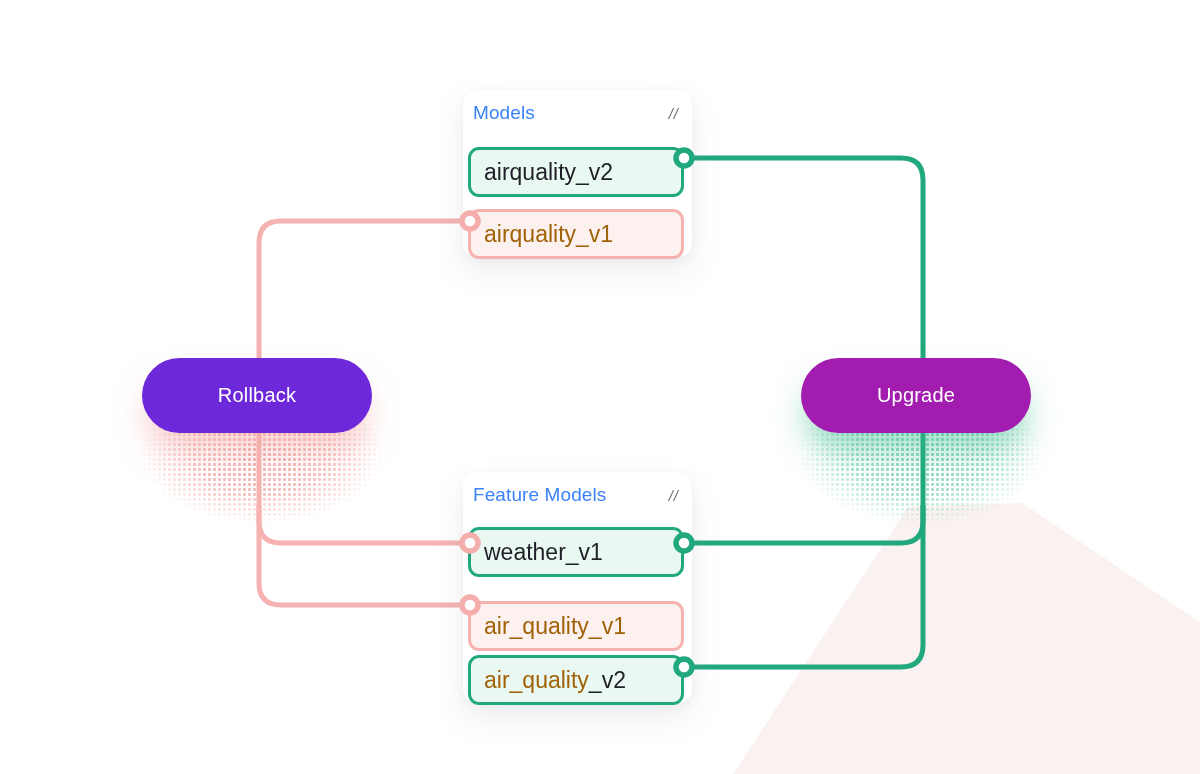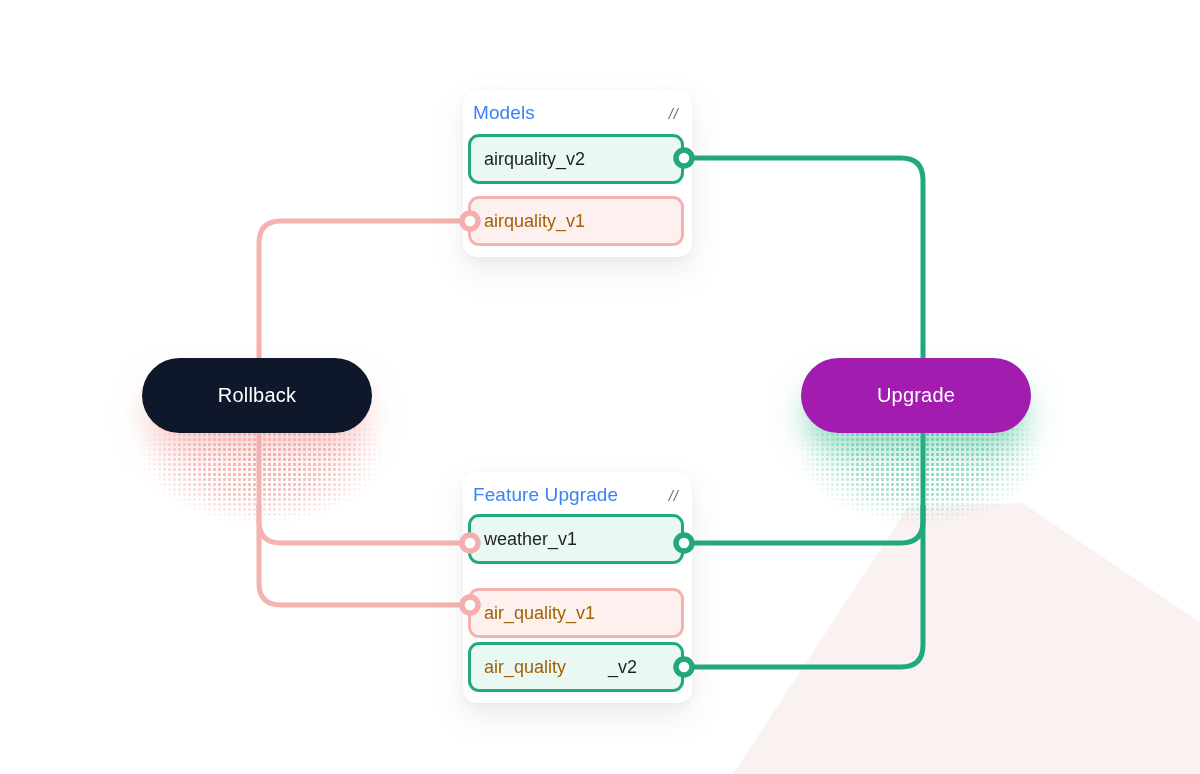--- a/index.html
+++ b/index.html
@@ -45,41 +45,41 @@
     position:absolute;left:10px;right:13px;top:9px;height:28px;
     display:flex;align-items:center;justify-content:space-between;
   }
   .card-title{font-size:19px;color:#3b82f6;letter-spacing:.1px;}
   .card-menu{font-size:15px;color:#6f6f72;font-style:italic;letter-spacing:1px;}
 
   
   .chip{
     position:absolute;left:5px;width:216px;height:50px;border-radius:11px;
     box-sizing:border-box;border:3px solid;display:flex;align-items:center;
-    padding-left:13px;font-size:18px;cursor:pointer;
+    padding-left:13px;font-size:23px;cursor:pointer;margin-top:13px;
   }
   .chip.green{border-color:#21a87e;background:#e9f8f1;}
   .chip.pink{border-color:#f5b2b0;background:#fcf1ef;}
   .t-dark{color:#1f1f28;}
   .t-muted{color:#a16207;}
 
   
   .card.models .chip:nth-of-type(2){top:44px;}
   .card.models .chip:nth-of-type(3){top:106px;}
   .card.features .chip:nth-of-type(2){top:42px;}
   .card.features .chip:nth-of-type(3){top:116px;}
-  .card.features .chip:nth-of-type(4){top:170px;gap:42px;}
+  .card.features .chip:nth-of-type(4){top:170px;}
 
   
   .pill{
     position:absolute;top:358px;width:230px;height:75px;border-radius:38px;
     display:flex;align-items:center;justify-content:center;
     color:#ffffff;font-size:20px;letter-spacing:.2px;z-index:4;cursor:pointer;border:none;
   }
-  .pill.pink{left:142px;background:#0f172a;box-shadow:0 20px 32px -4px rgba(242,169,167,.55);}
+  .pill.pink{left:142px;background:#6d28d9;box-shadow:0 20px 32px -4px rgba(242,169,167,.55);}
   .pill.green{left:801px;background:#a21caf;box-shadow:0 20px 32px -4px rgba(60,186,144,.5);}
 </style>
 </head>
 <body>
 
 <div class="stage">
 
   <svg class="layer z0" viewBox="0 0 1200 774">
     <polygon class="floor" points="733,774 908,507 1022,503 1200,622 1200,774"></polygon>
   </svg>
@@ -104,21 +104,21 @@
         <span class="t-dark">airquality_v2</span>
     </div>
     <div class="chip pink">
       <span class="t-muted">airquality_v1</span>
         <span class="t-dark"></span>
     </div>
   </div>
 
   <div class="card features">
     <div class="card-head">
-      <span class="card-title">Feature Upgrade</span>
+      <span class="card-title">Feature Models</span>
       <span class="card-menu">//</span>
     </div>
     <div class="chip green">
       <span class="t-muted"></span>
         <span class="t-dark">weather_v1</span>
     </div>
     <div class="chip pink">
       <span class="t-muted">air_quality_v1</span>
         <span class="t-dark"></span>
     </div>

